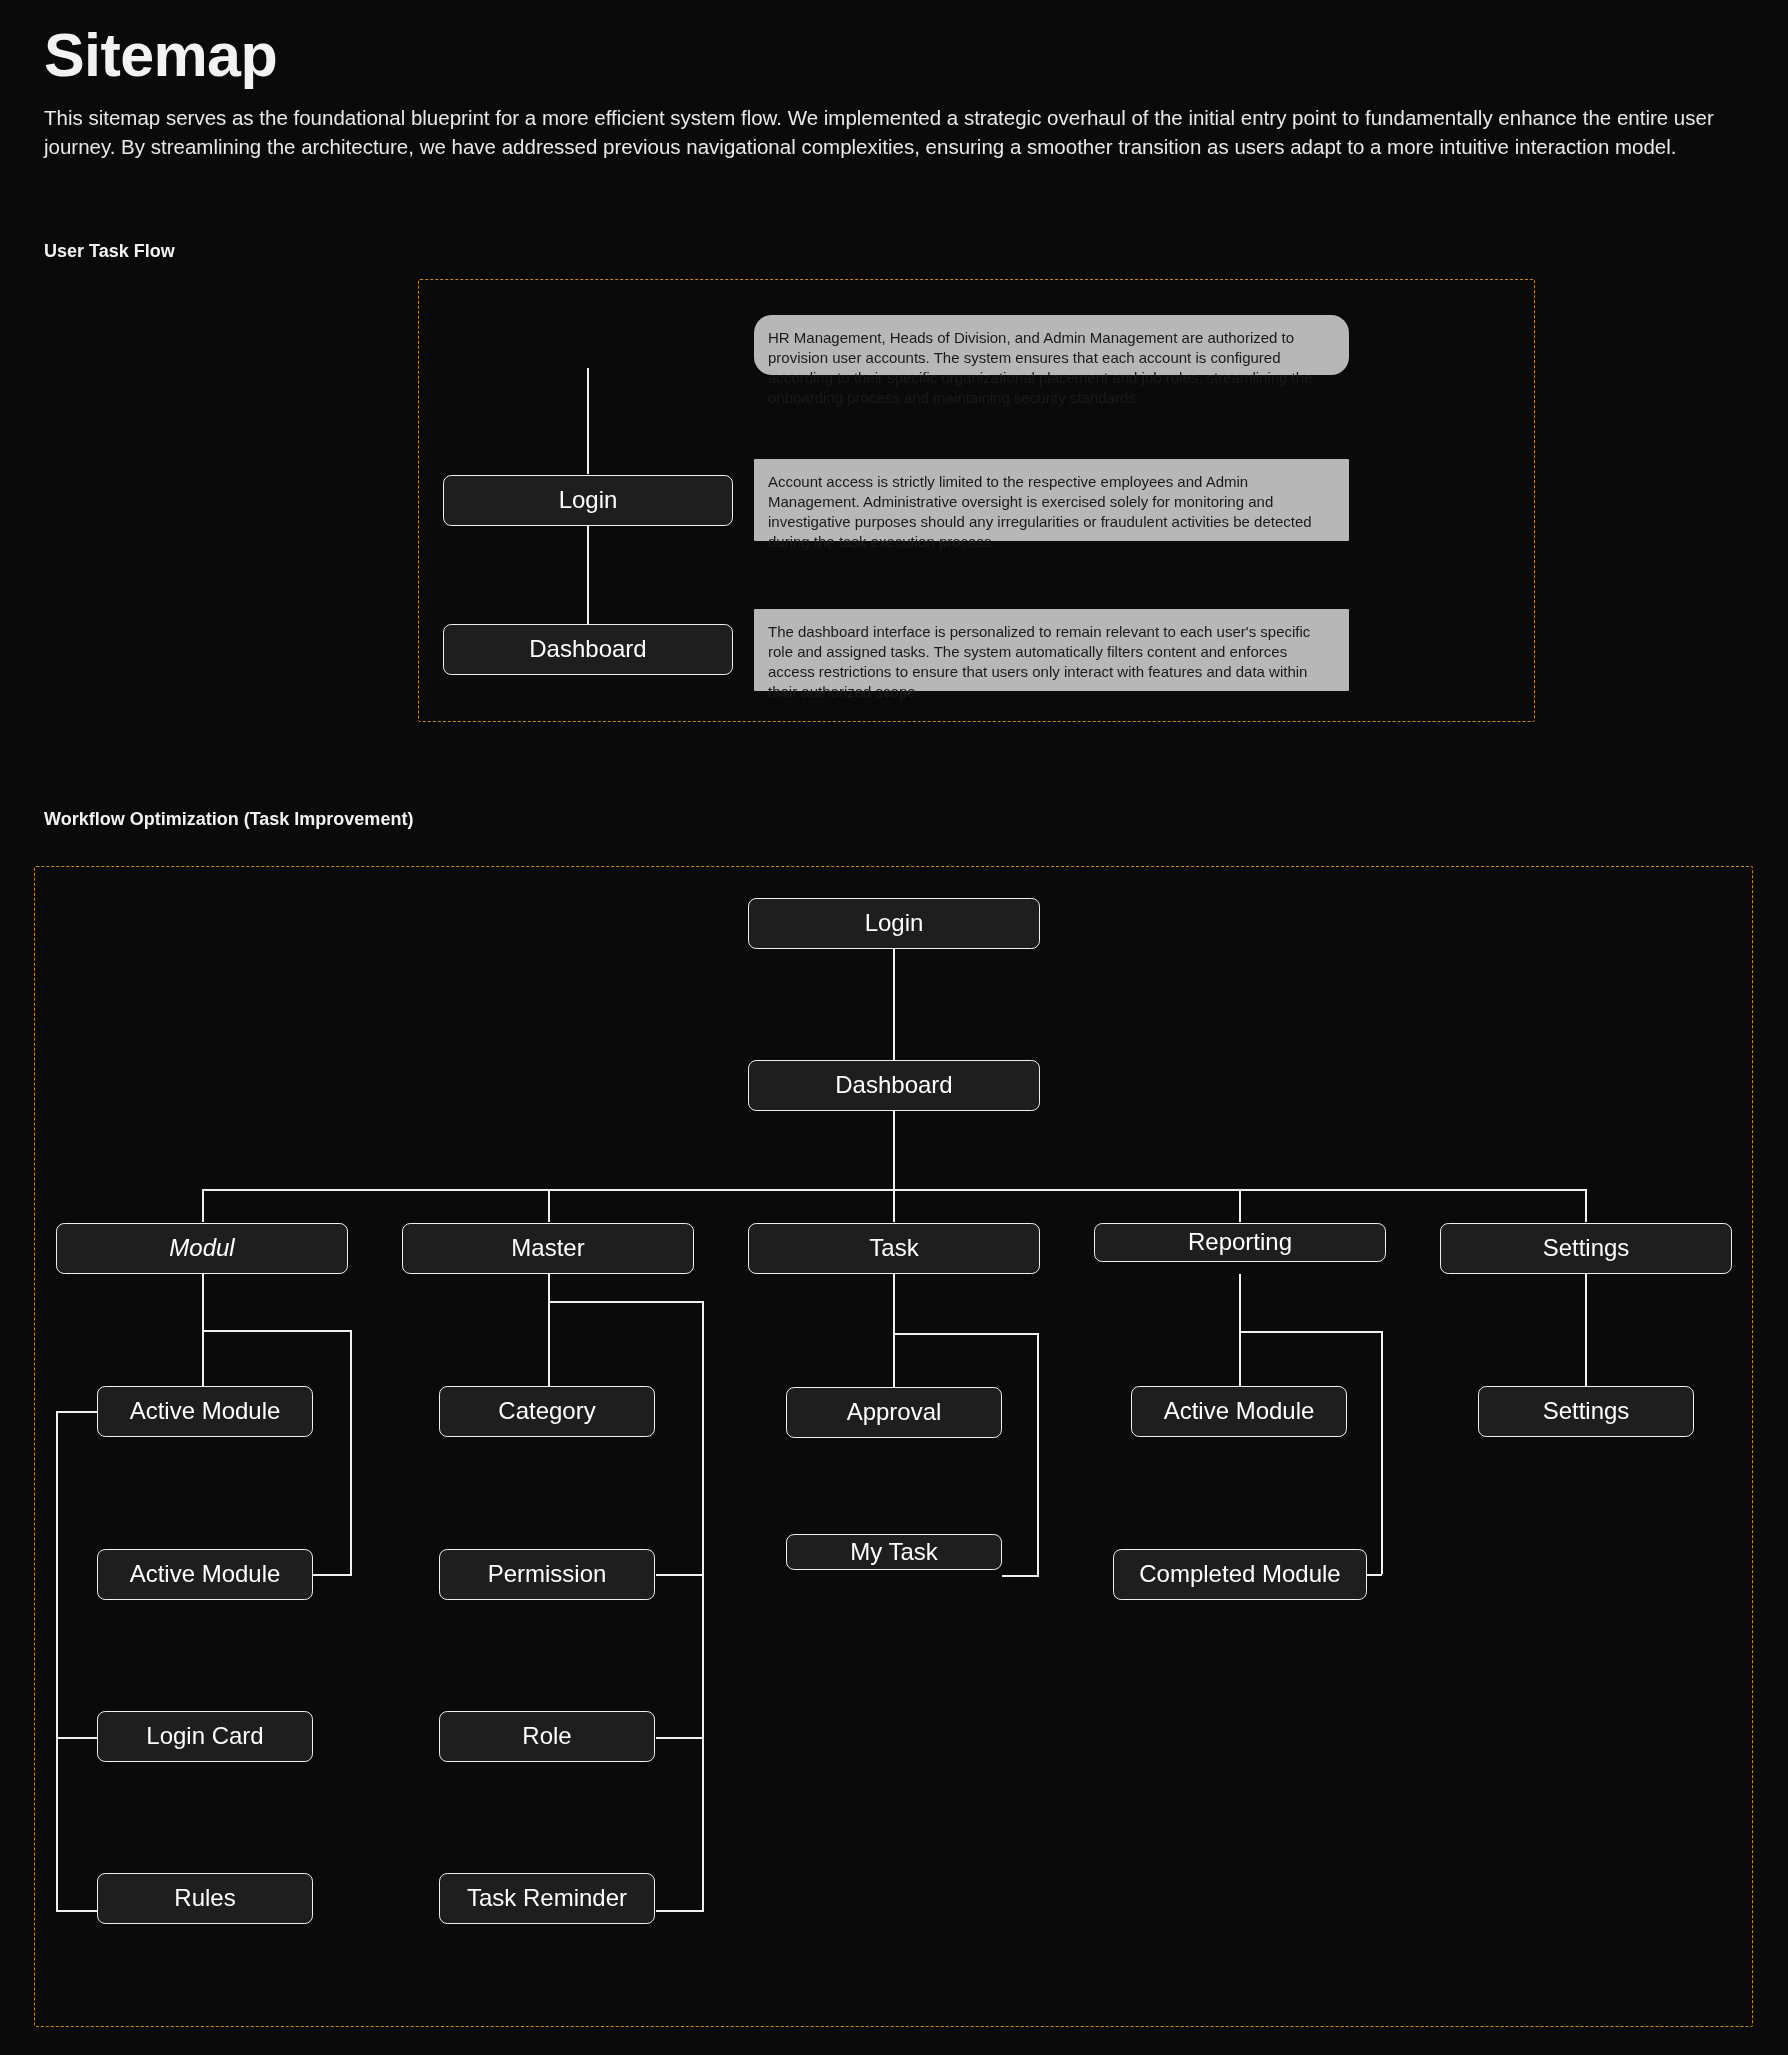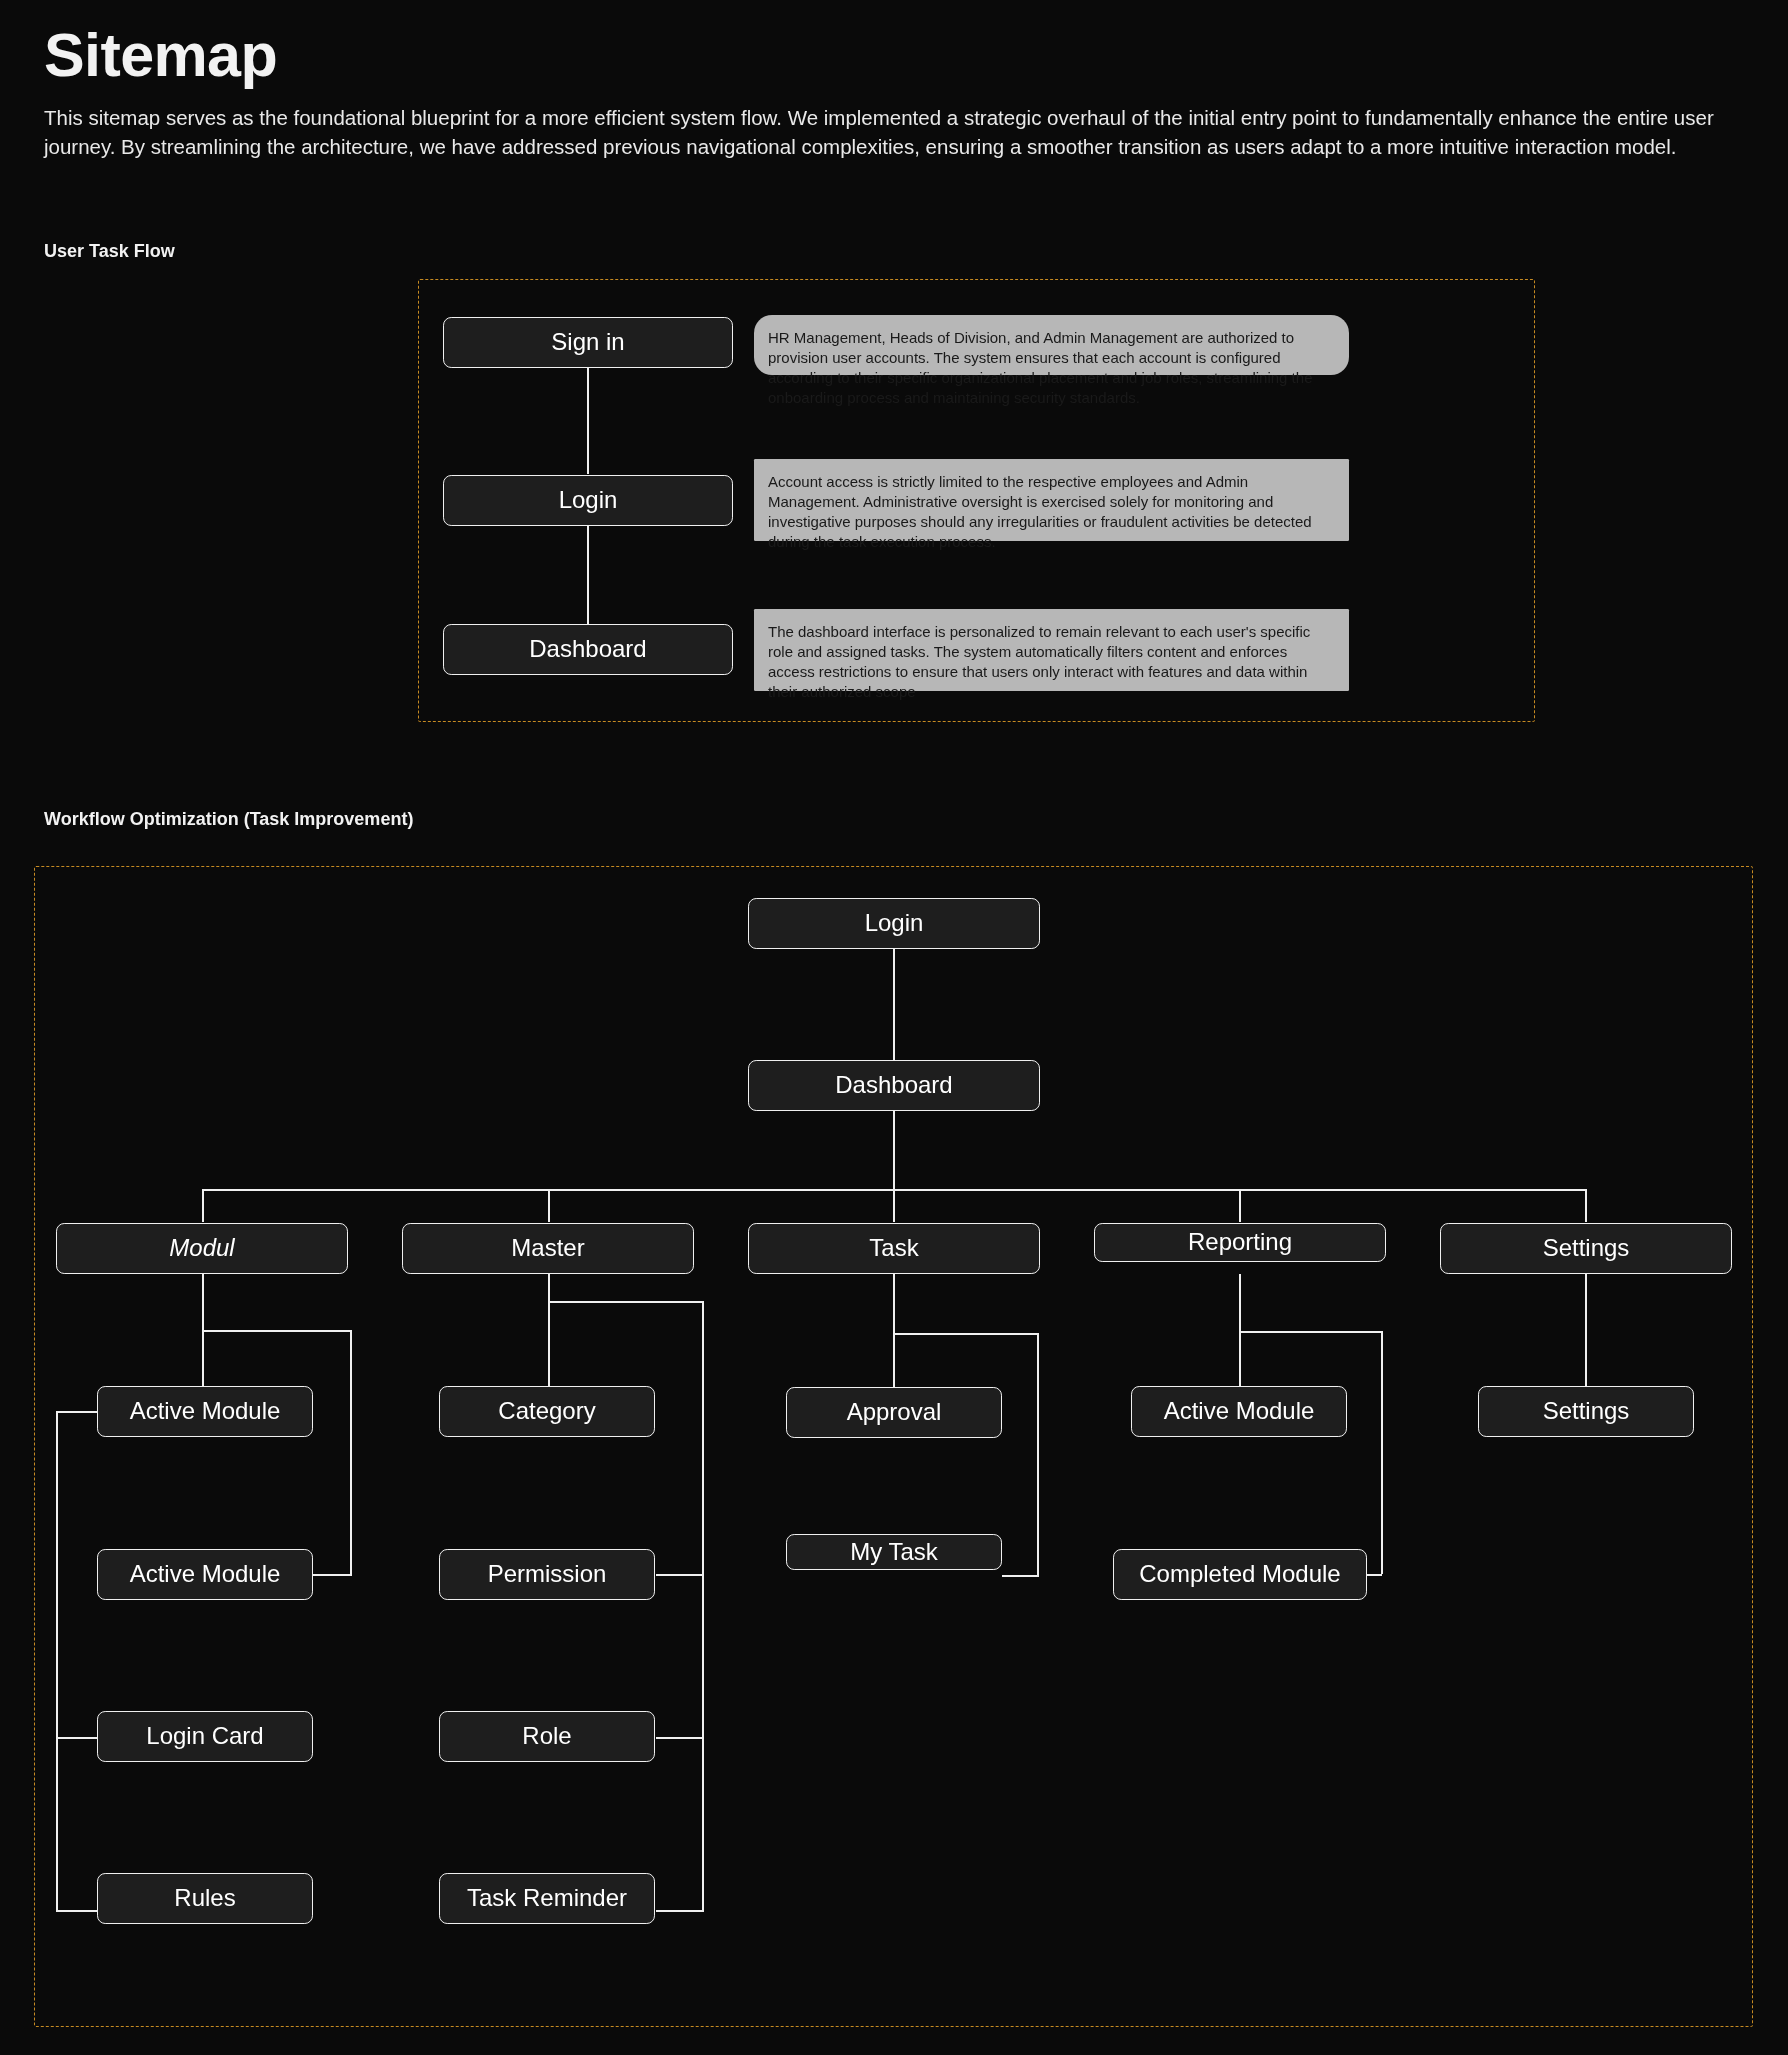--- a/index.html
+++ b/index.html
@@ -143,21 +143,20 @@
   </div>
 
   <div class="section-heading" id="h-userflow">User Task Flow</div>
 
   <div class="dashed-box" id="flow1-box"></div>
 
   <div class="ln v" style="left:587px; top:368px; height:106px;"></div>
 
   <div class="ln v" style="left:587px; top:526px; height:98px;"></div>
 
-  <div class="node" id="n-signin">Sign in</div>
   <div class="node" id="n-login1">Login</div>
   <div class="node" id="n-dashboard1">Dashboard</div>
 
   <div class="note" id="note-1">HR Management, Heads of Division, and Admin Management are authorized to provision user accounts. The system ensures that each account is configured according to their specific organizational placement and job roles, streamlining the onboarding process and maintaining security standards.</div>
   <div class="note" id="note-2">Account access is strictly limited to the respective employees and Admin Management. Administrative oversight is exercised solely for monitoring and investigative purposes should any irregularities or fraudulent activities be detected during the task execution process.</div>
   <div class="note" id="note-3">The dashboard interface is personalized to remain relevant to each user's specific role and assigned tasks. The system automatically filters content and enforces access restrictions to ensure that users only interact with features and data within their authorized scope</div>
 
   <div class="section-heading" id="h-workflow">Workflow Optimization (Task Improvement)</div>
 
   <div class="dashed-box" id="flow2-box"></div>

